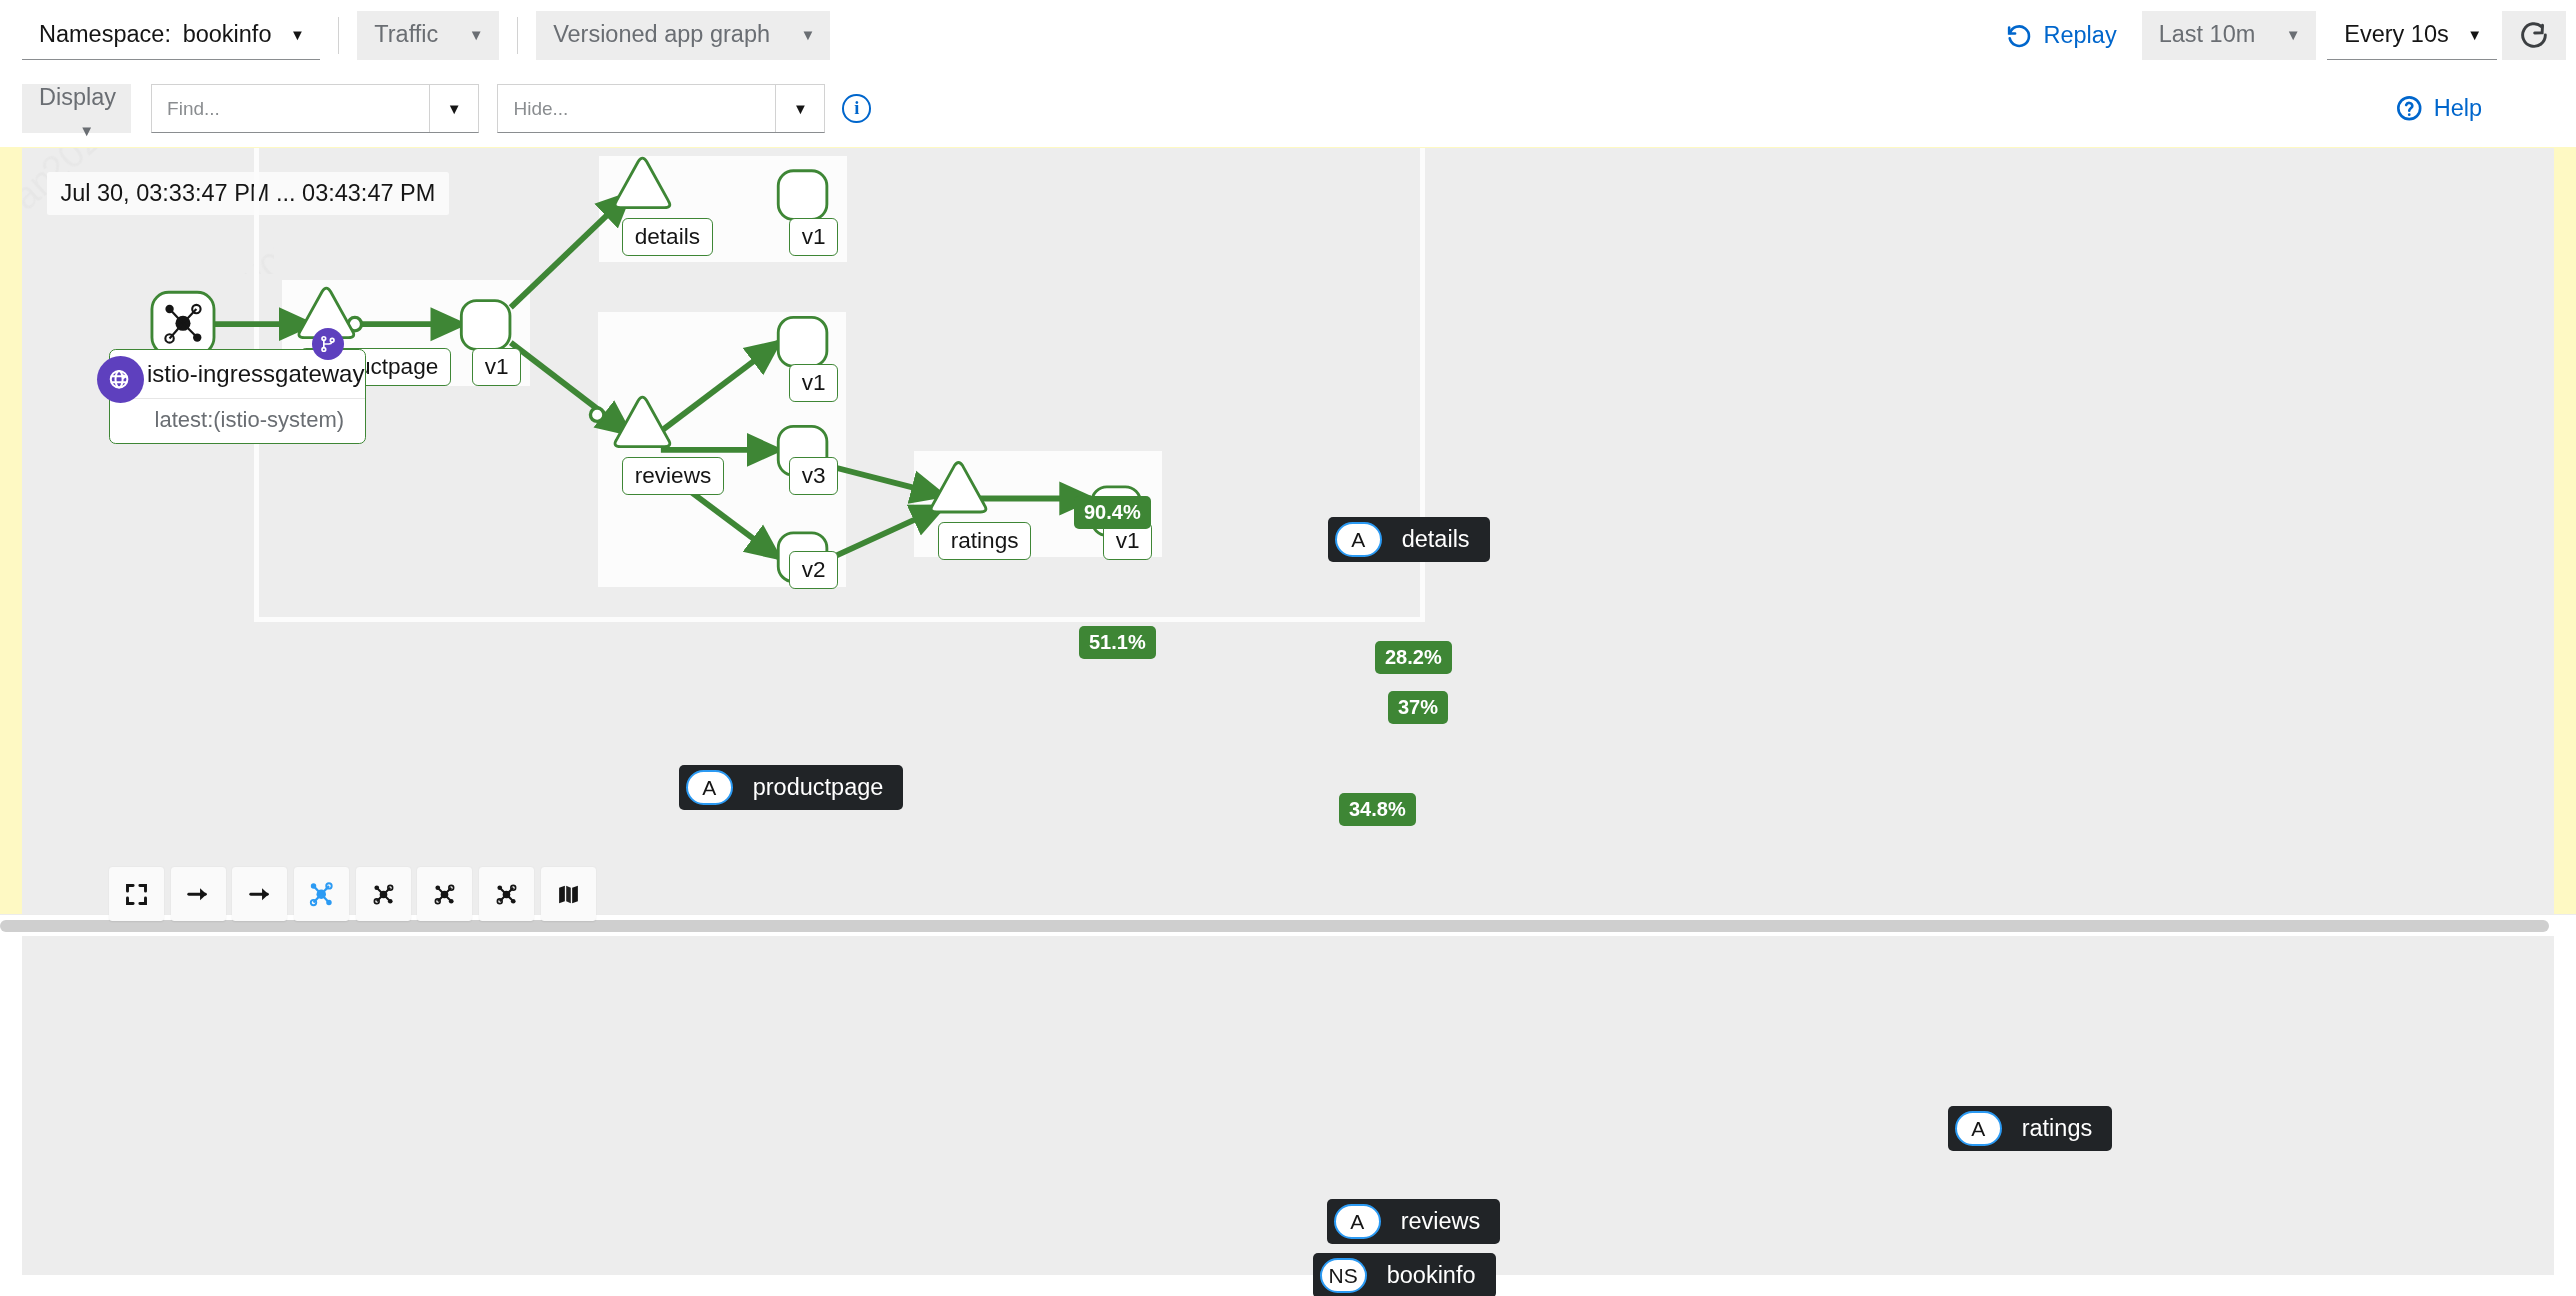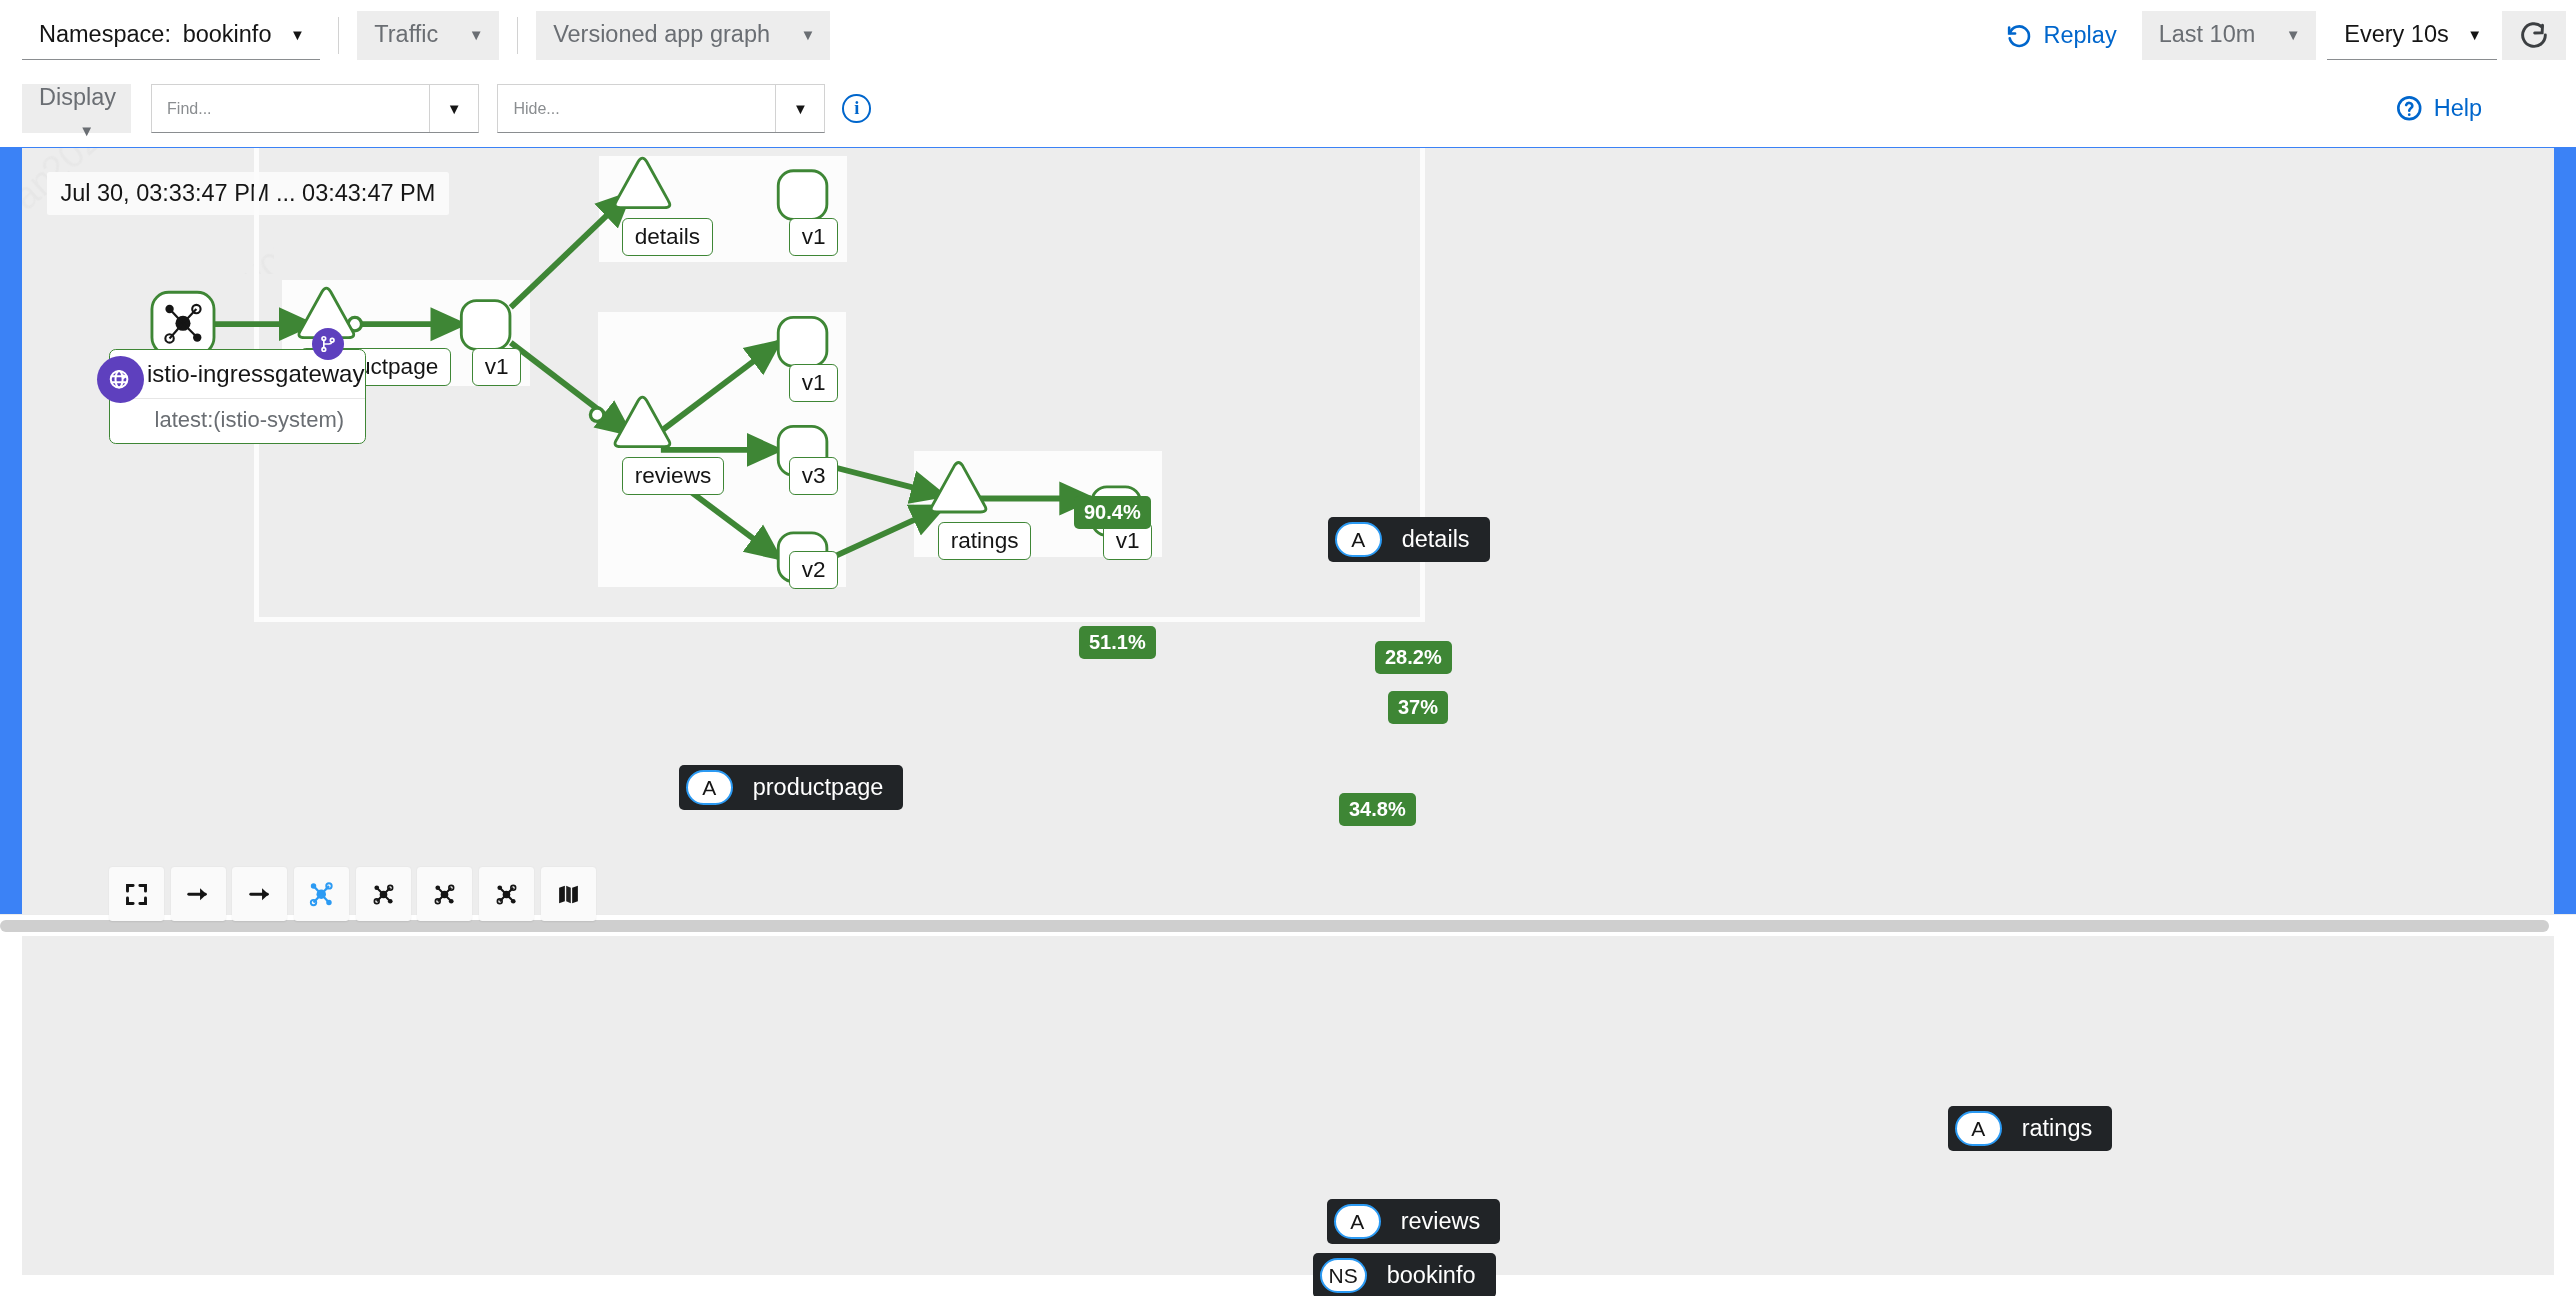--- a/index.html
+++ b/index.html
@@ -5,21 +5,21 @@
 <style>
   * { box-sizing: border-box; }
   html, body {
     margin: 0; padding: 0;
     width: 2576px; height: 1296px;
     overflow: hidden;
     background: #ffffff;
     font-family: "Liberation Sans", sans-serif;
   }
 
-  #app { position: relative; width: 2576px; height: 936px; background:#3b82f6; }
+  #app { position: relative; width: 2576px; height: 936px; background:#fef9c3; }
 
   
   .toolbar-row {
     position: absolute; left: 0; width: 2576px;
     background: #ffffff;
     display: flex; align-items: center;
   }
   #toolbar-1 { top: 0; height: 70px; padding-left: 22px; }
   #toolbar-2 { top: 70px; height: 77px; padding-left: 22px; }
 
@@ -56,21 +56,21 @@
     display: flex; align-items: stretch;
     height: 49px;
     border: 0.8px solid #d2d2d2;
     border-bottom: 1.7px solid #8a8d90;
     background: #fff;
   }
   .combo input {
     border: 0; outline: 0;
     width: 277px;
     padding: 0 15px;
-    font-size: 16px;
+    font-size: 19px;
     color: #151515;
     background: transparent;
     font-family: "Liberation Sans", sans-serif;
   }
   .combo input::placeholder { color: #8a8d90; }
   .combo .combo-btn {
     width: 49px;
     border-left: 0.8px solid #d2d2d2;
     display:flex; align-items:center; justify-content:center;
     font-size: 15px; color:#151515; cursor:pointer;

